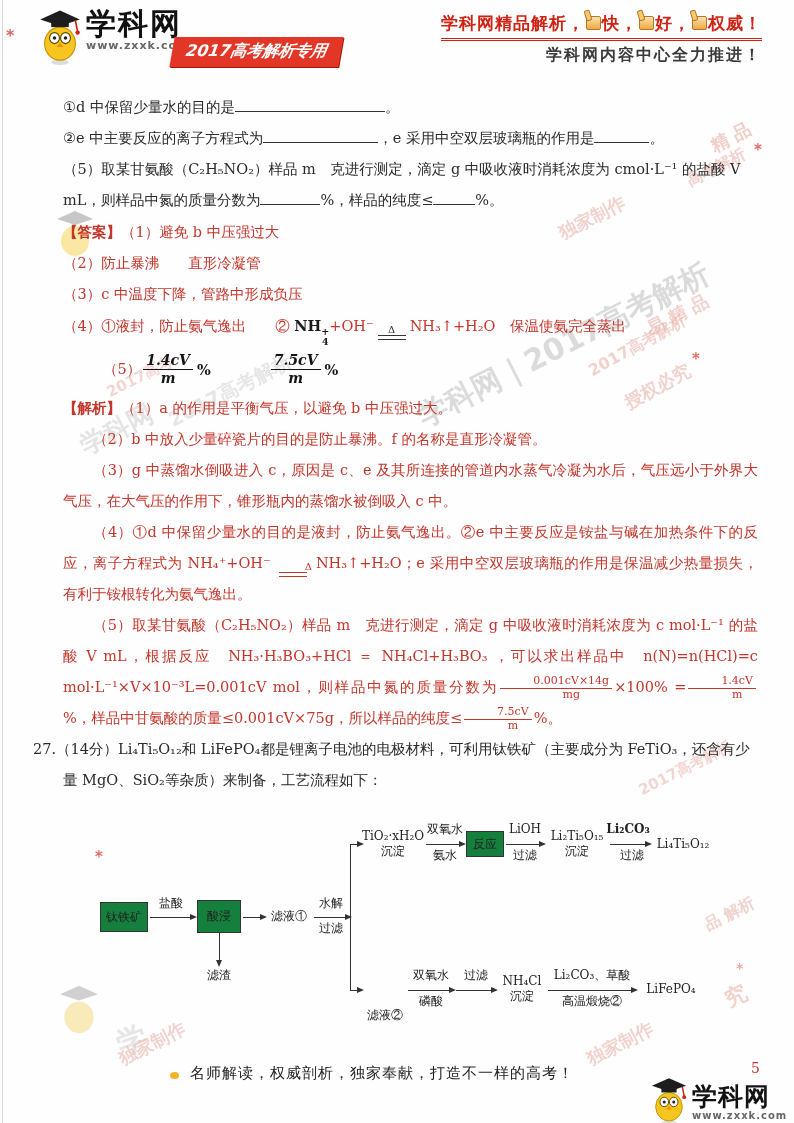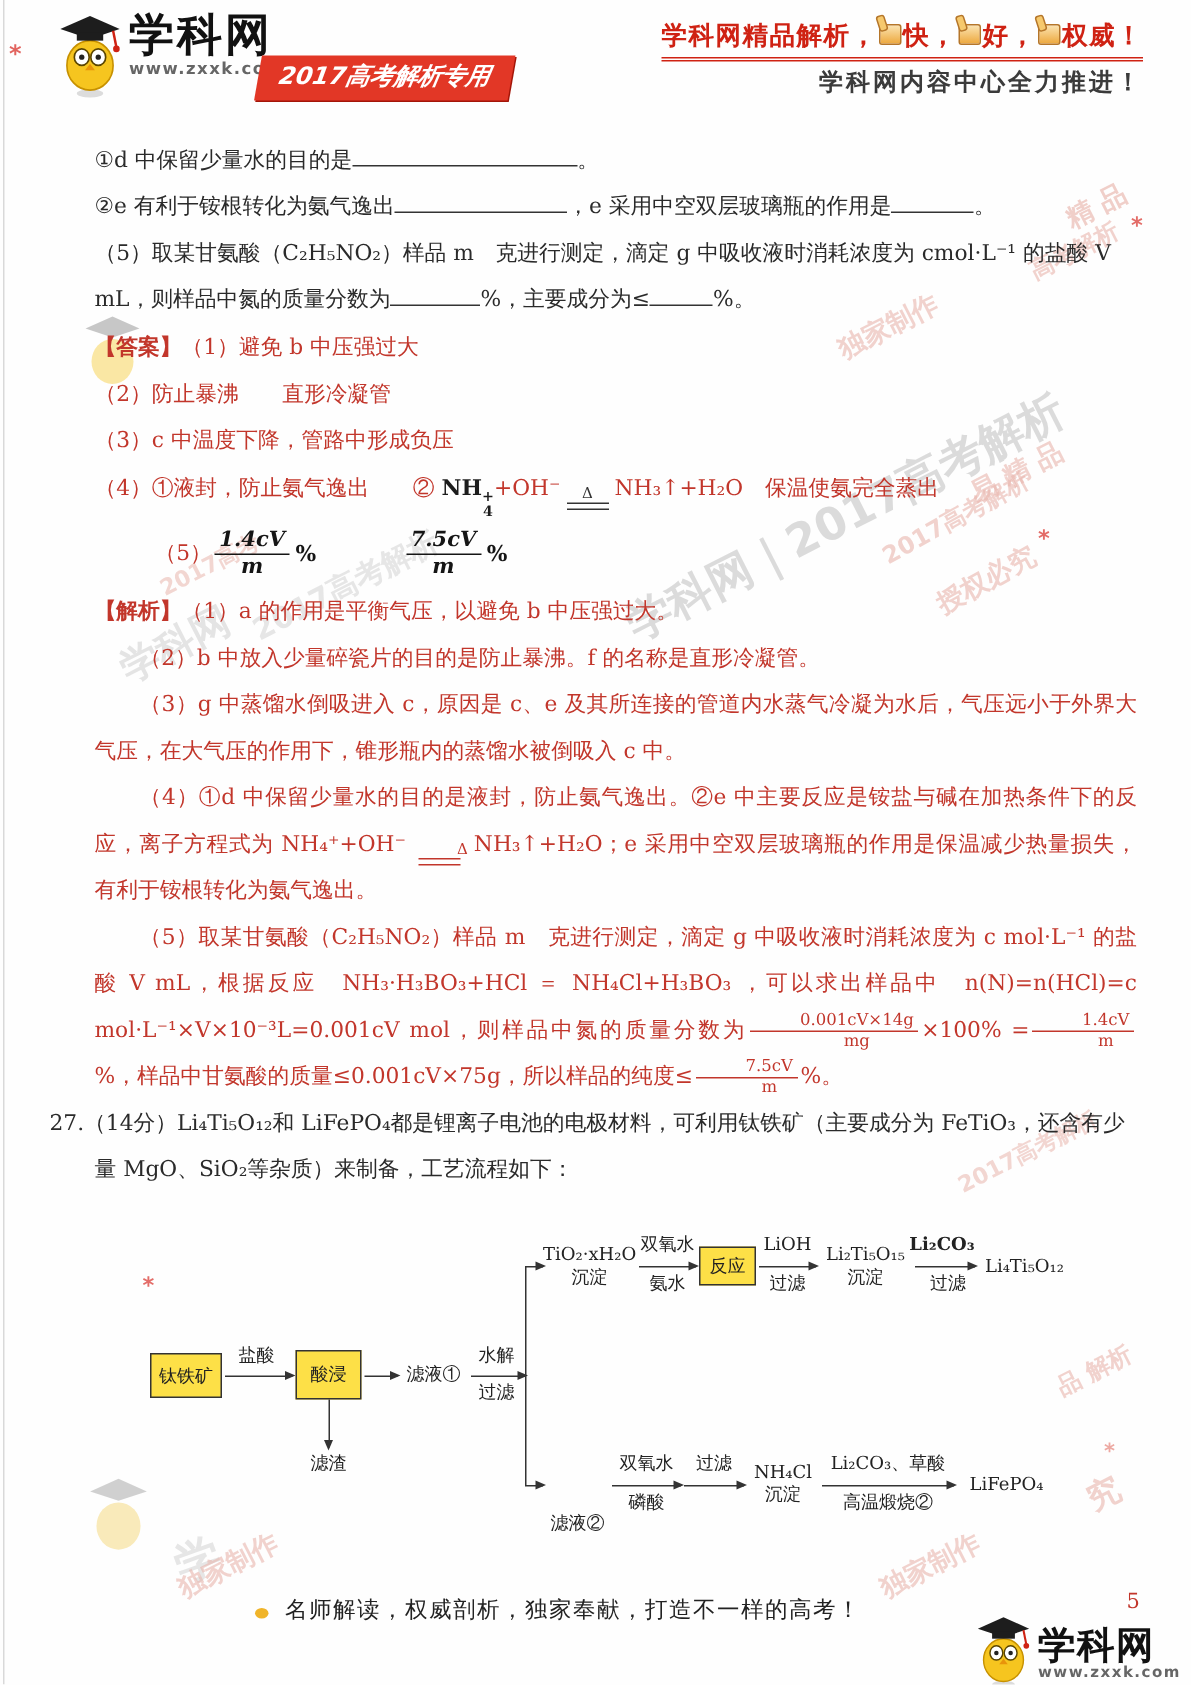--- a/index.html
+++ b/index.html
@@ -60,21 +60,21 @@
   .frac .fn{border-bottom:1.4px solid currentColor;padding:0 3px;}
   .frac.bold{font-weight:bold;font-style:italic;color:#151515;font-size:14px;}
   .frac.small{font-size:11px;}
   .a5row{display:flex;align-items:center;height:46px;}
   .a5gap{width:58px;}
   .pctb{font-weight:bold;color:#151515;margin-left:2px;}
   
   .dg{position:absolute;left:98px;top:812px;width:680px;height:214px;z-index:1;
       font-size:12px;font-family:"DejaVu Serif","Liberation Serif",serif;color:#222;}
   .dbox{position:absolute;border:1.3px solid #333;display:flex;align-items:center;
-        justify-content:center;background:#fde047;box-sizing:border-box;}
+        justify-content:center;background:#15803d;box-sizing:border-box;}
   .dtxt{position:absolute;text-align:center;line-height:15px;white-space:nowrap;}
   .ar{position:absolute;border-top:1.3px solid #333;height:0;}
   .ar::after{content:"";position:absolute;right:-2px;top:-4.2px;width:0;height:0;
              border-left:7px solid #333;border-top:3.6px solid transparent;border-bottom:3.6px solid transparent;}
   .arv{position:absolute;border-left:1.3px solid #333;width:0;}
   .arv::after{content:"";position:absolute;left:-4.2px;bottom:-2px;width:0;height:0;
               border-top:7px solid #333;border-left:3.6px solid transparent;border-right:3.6px solid transparent;}
   .vln{position:absolute;border-left:1.3px solid #333;width:0;}
   .albl{position:absolute;text-align:center;white-space:nowrap;line-height:14px;}
   
@@ -152,25 +152,25 @@
   <div class="slog">
     <div class="slog1"><span>学科网精品解析，</span><span class="thumb"></span><span>快，</span><span class="thumb"></span><span>好，</span><span class="thumb"></span><span>权威！</span></div>
     <div class="slog2">学科网内容中心全力推进！</div>
   </div>
 </div>
 
 <div class="main">
 
   <p class="ml60"><span>①d 中保留少量水的目的是</span><span class="blank b150"></span><span>。</span></p>
 
-  <p class="ml60"><span>②e 有利于铵根转化为氨气逸出</span><span class="blank b115"></span><span>，e 采用中空双层玻璃瓶的作用是</span><span class="blank b55"></span><span>。</span></p>
+  <p class="ml60"><span>②e 中主要反应的离子方程式为</span><span class="blank b115"></span><span>，e 采用中空双层玻璃瓶的作用是</span><span class="blank b55"></span><span>。</span></p>
 
   <p class="ml30">（5）取某甘氨酸（C₂H₅NO₂）样品 m　克进行测定，滴定 g 中吸收液时消耗浓度为 cmol·L⁻¹ 的盐酸 V</p>
 
-  <p class="ml60"><span>mL，则样品中氮的质量分数为</span><span class="blank b60"></span><span>%，主要成分为≤</span><span class="blank b42"></span><span>%。</span></p>
+  <p class="ml60"><span>mL，则样品中氮的质量分数为</span><span class="blank b60"></span><span>%，样品的纯度≤</span><span class="blank b42"></span><span>%。</span></p>
 
   <p class="red mt6"><span class="lbl">【答案】</span><span>（1）避免 b 中压强过大</span></p>
   <p class="red ml40">（2）防止暴沸　　直形冷凝管</p>
   <p class="red ml40">（3）c 中温度下降，管路中形成负压</p>
 
   <p class="red ml40"><span>（4）①液封，防止氨气逸出　　② </span><span class="nhbold">NH</span><span class="stack">
         <span>+</span>
         <span>4</span>
       </span><span>+OH⁻</span><span class="deq dark">
         <span class="dd">Δ</span>

